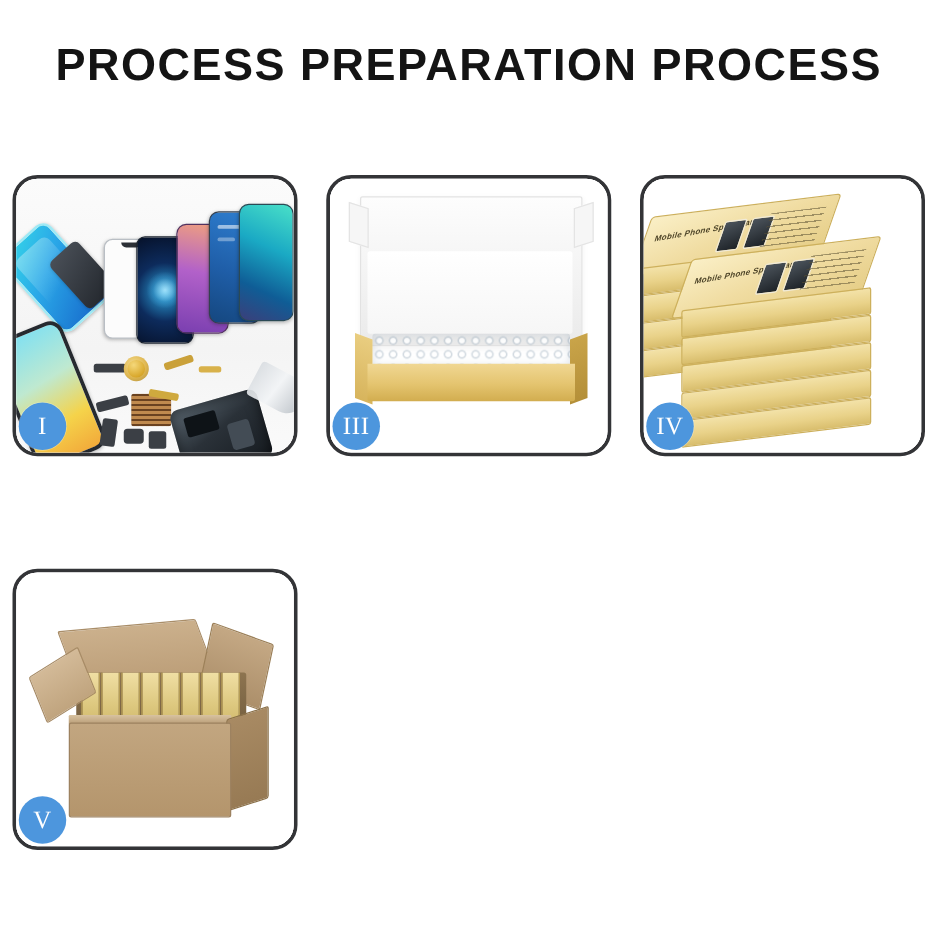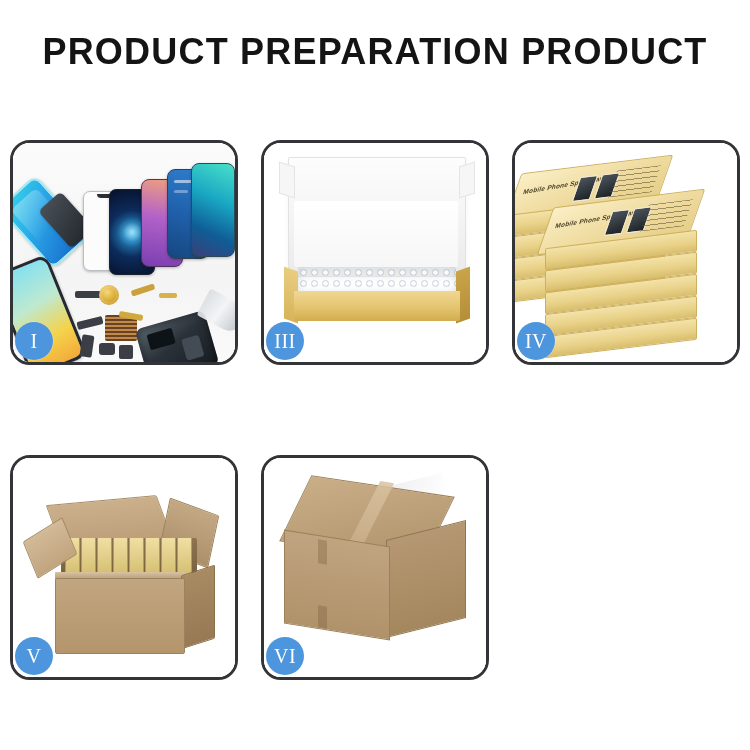--- a/index.html
+++ b/index.html
@@ -420,21 +420,21 @@
     background: linear-gradient(120deg,rgba(235,235,235,.9),rgba(255,255,255,0));
     transform: rotate(-14deg);
   }
 </style>
 </head>
 <body>
 
 <div class="page">
 
   <div class="header">
-    <h1 class="title">PRODUCT PREPARATION PRODUCT</h1>
+    <h1 class="title">PROCESS PREPARATION PROCESS</h1>
   </div>
 
   <div class="grid">
 
     <div class="panel">
       <div class="panel-inner">
         <div class="scene-products">
           <div class="phone ph-a"></div>
           <div class="phone ph-b"></div>
           <div class="phone ph-c"></div>
@@ -523,29 +523,15 @@
           </div>
           <div class="ct-flap-left"></div>
           <div class="ct-top-edge"></div>
           <div class="ct-side"></div>
           <div class="ct-front"></div>
         </div>
       </div>
       <div class="badge">V</div>
     </div>
 
-    <div class="panel">
-      <div class="panel-inner">
-        <div class="scene-sealed">
-          <div class="sc-shadow"></div>
-          <div class="sc-top"></div>
-          <div class="sc-tape"></div>
-          <div class="sc-right"></div>
-          <div class="sc-front"></div>
-          <div class="sc-seam"></div>
-          <div class="sc-seam2"></div>
-        </div>
-      </div>
-      <div class="badge">VI</div>
-    </div>
 
   </div>
 </div>
 
 </body></html>

